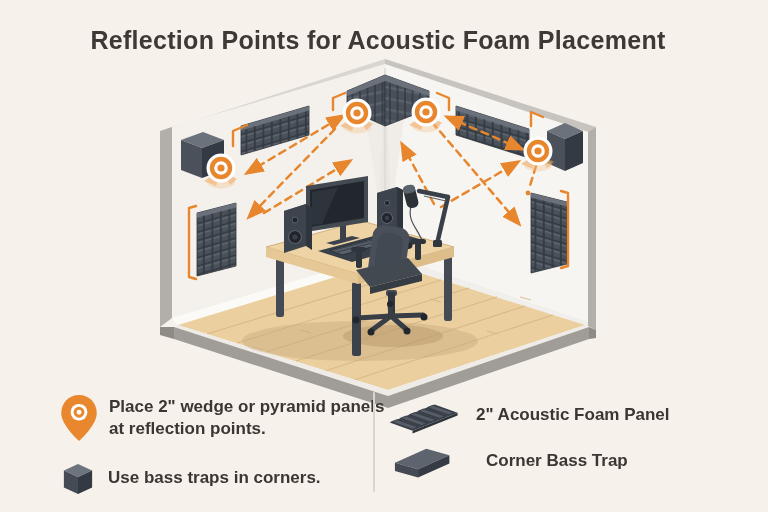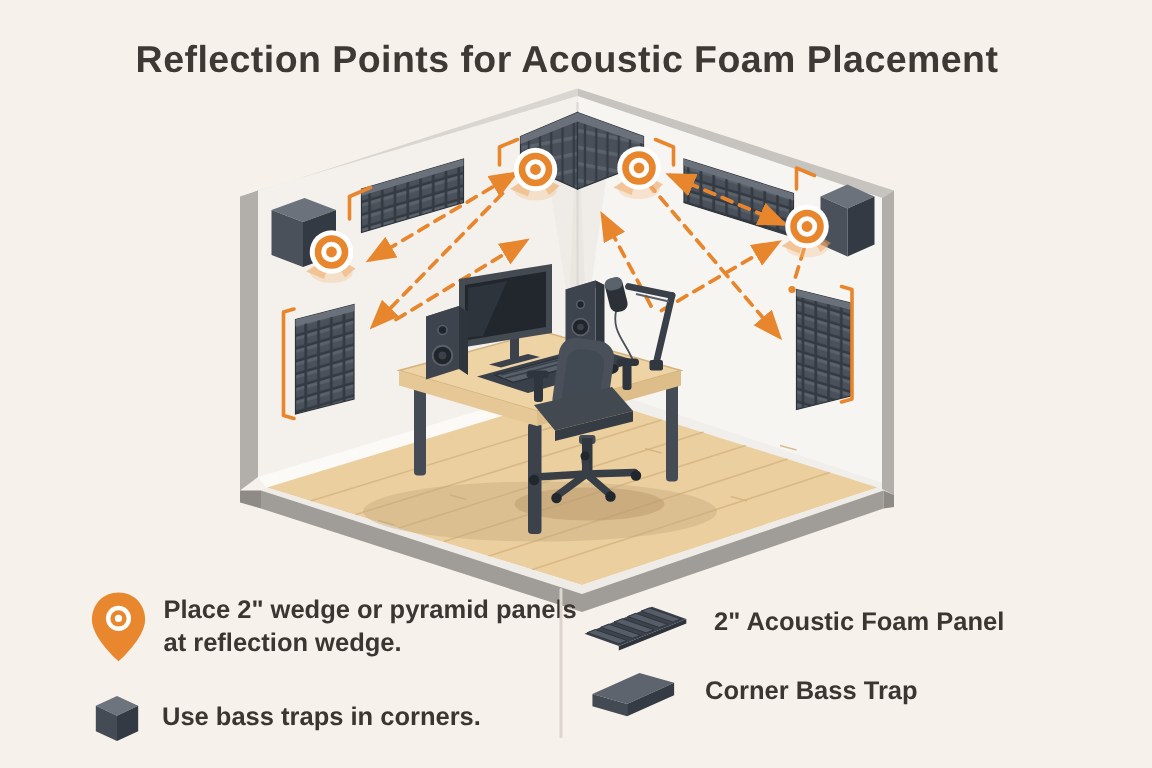--- a/index.html
+++ b/index.html
@@ -274,21 +274,21 @@
 
     <div class="row" style="left:60px;top:8px;">
       <svg class="ic" width="38" height="48" viewBox="0 0 36 46">
         <path d="M18 1 C8.2 1 1 8.6 1 18.4 C1 30 18 45 18 45 C18 45 35 30 35 18.4 C35 8.6 27.8 1 18 1 Z" fill="#e8872e"></path>
         <circle cx="18" cy="17.5" r="8" fill="#ffffff"></circle>
         <circle cx="18" cy="17.5" r="5.2" fill="#e8872e"></circle>
         <circle cx="18" cy="17.5" r="2.3" fill="#ffffff"></circle>
       </svg>
       <div class="txt" style="margin-left:11px;margin-top:2px;">
         <div>Place 2" wedge or pyramid panels</div>
-        <div>at reflection wedge.</div>
+        <div>at reflection points.</div>
       </div>
     </div>
 
     <div class="row" style="left:62px;top:76px;">
       <svg class="ic" width="32" height="34" viewBox="0 0 34 36">
         <polygon points="17,2 32,9 17,16 2,9" fill="#6e747e"></polygon>
         <polygon points="2,9 17,16 17,34 2,27" fill="#454b55"></polygon>
         <polygon points="17,16 32,9 32,27 17,34" fill="#343a43"></polygon>
       </svg>
       <div class="txt" style="margin-left:14px;margin-top:5px;">
@@ -304,21 +304,21 @@
         <polygon points="3,30 58,8 86,18 31,40" fill="#3c434c"></polygon>
         <polygon points="5.2,29.1 11.8,26.5 37.8,35.5 31.2,38.1" fill="#565d67" stroke="#2e343c" stroke-width="0.8"></polygon>
         <polygon points="16.2,24.7 22.8,22.1 48.8,31.1 42.2,33.7" fill="#565d67" stroke="#2e343c" stroke-width="0.8"></polygon>
         <polygon points="27.2,20.3 33.8,17.7 59.8,26.7 53.2,29.3" fill="#565d67" stroke="#2e343c" stroke-width="0.8"></polygon>
         <polygon points="38.2,15.9 44.8,13.3 70.8,22.3 64.2,24.9" fill="#565d67" stroke="#2e343c" stroke-width="0.8"></polygon>
         <polygon points="49.2,11.5 55.8,8.9 81.8,17.9 75.2,20.5" fill="#565d67" stroke="#2e343c" stroke-width="0.8"></polygon>
       </svg>
       <div class="txt" style="margin-left:14px;margin-top:6px;">2" Acoustic Foam Panel</div>
     </div>
 
-    <div class="row" style="left:390px;top:56px;">
+    <div class="row" style="left:390px;top:56px;gap:16px;">
       <svg class="ic" width="66" height="38" viewBox="0 0 80 44">
         <polygon points="6,24 44,7 72,15 34,32" fill="#5d646e"></polygon>
         <polygon points="6,24 34,32 34,42 6,34" fill="#434a53"></polygon>
         <polygon points="34,32 72,15 72,25 34,42" fill="#353b44"></polygon>
       </svg>
       <div class="txt" style="margin-left:14px;margin-top:8px;">Corner Bass Trap</div>
     </div>
 
   </div>
 </div>

